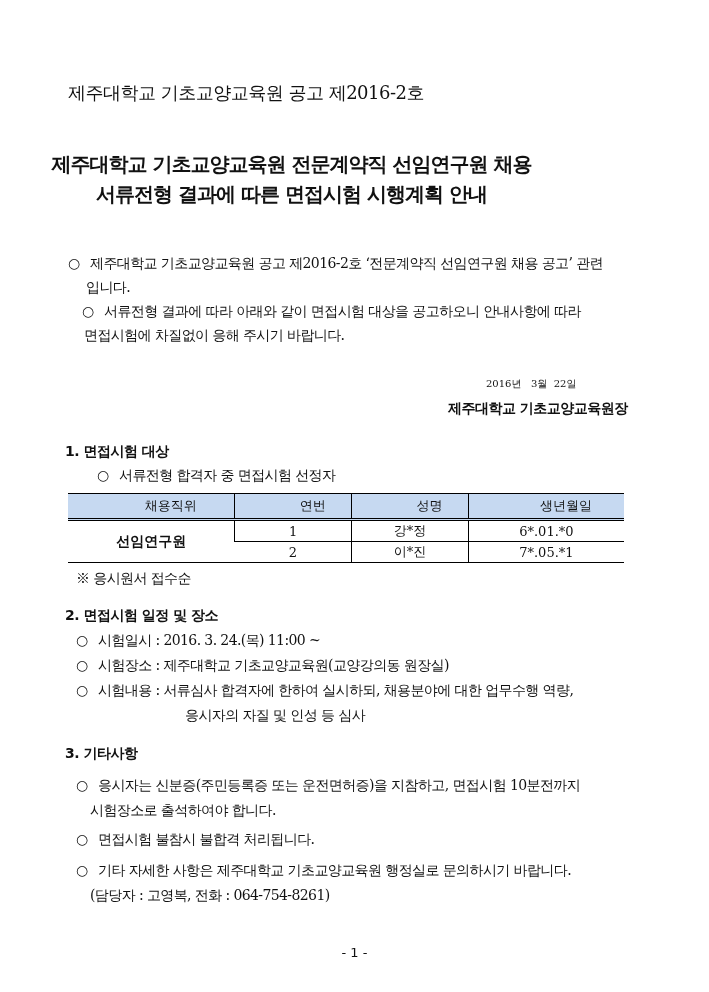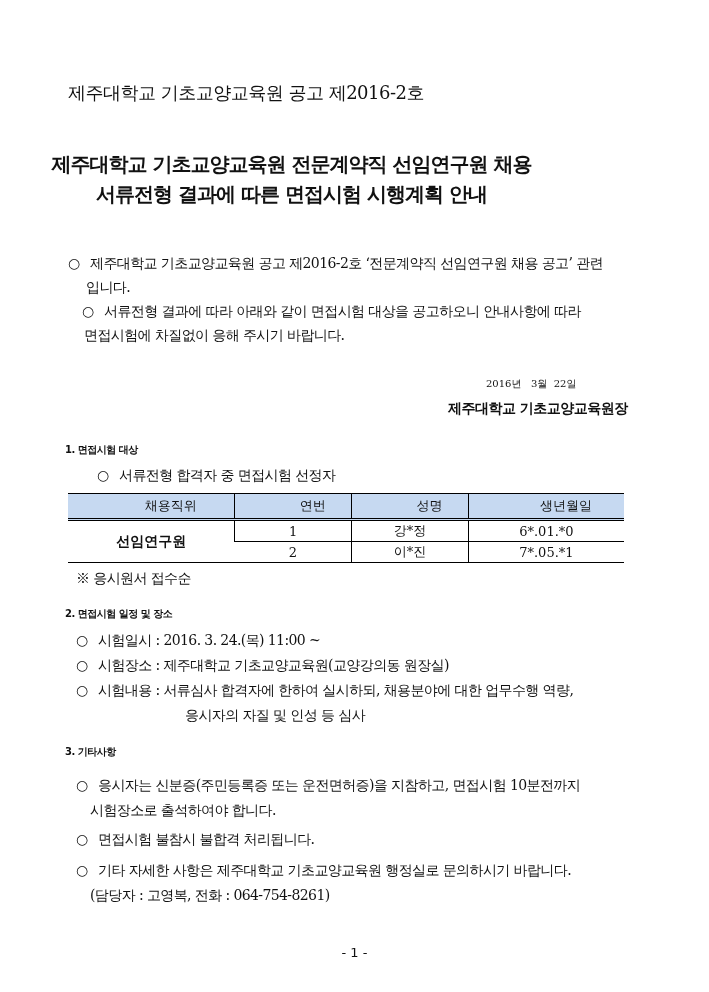--- a/index.html
+++ b/index.html
@@ -8,21 +8,21 @@
   .abs { position:absolute; white-space:nowrap; }
   .notice-no { left:68px; top:81px; font-size:18px; letter-spacing:-0.5px; }
   .title { left:0; width:583px; text-align:center; font-family:"DejaVu Sans","Liberation Sans",sans-serif;
            font-weight:bold; font-size:20px; letter-spacing:-1px; }
   .t1 { top:151px; }
   .t2 { top:181px; }
   .body-line { font-size:14px; letter-spacing:-0.6px; }
   .bullet { display:inline-block; width:22px; }
   .date { left:486px; top:377px; font-size:10px; }
   .issuer { left:448px; top:400px; font-size:14px; font-weight:bold; font-family:"DejaVu Sans","Liberation Sans",sans-serif; letter-spacing:-0.5px;}
-  .h-sec { font-size:10px; font-weight:bold; font-family:"DejaVu Sans","Liberation Sans",sans-serif; letter-spacing:-0.5px; }
+  .h-sec { font-size:14px; font-weight:bold; font-family:"DejaVu Sans","Liberation Sans",sans-serif; letter-spacing:-0.5px; }
   table.cand { position:absolute; left:68px; top:493px; width:556px; border-collapse:collapse;
                font-size:13px; }
   table.cand th { background:#c6d9f1; font-weight:normal; height:22px; border-top:1px solid #000;
                   border-bottom:3px double #000; border-left:1px solid #000; text-align:center;padding-left:40px; }
   table.cand th:first-child, table.cand td:first-child { border-left:none; }
   table.cand td { height:18px; border-left:1px solid #000; border-bottom:1px solid #000; text-align:center; }
   table.cand td.pos { font-weight:bold; font-family:Liberation Sans, sans-serif; font-size:14px; }
   .page-no { left:0; width:709px; text-align:center; top:945px; font-size:13px; font-family:"DejaVu Sans","Liberation Sans",sans-serif; }
 </style>
 </head>

